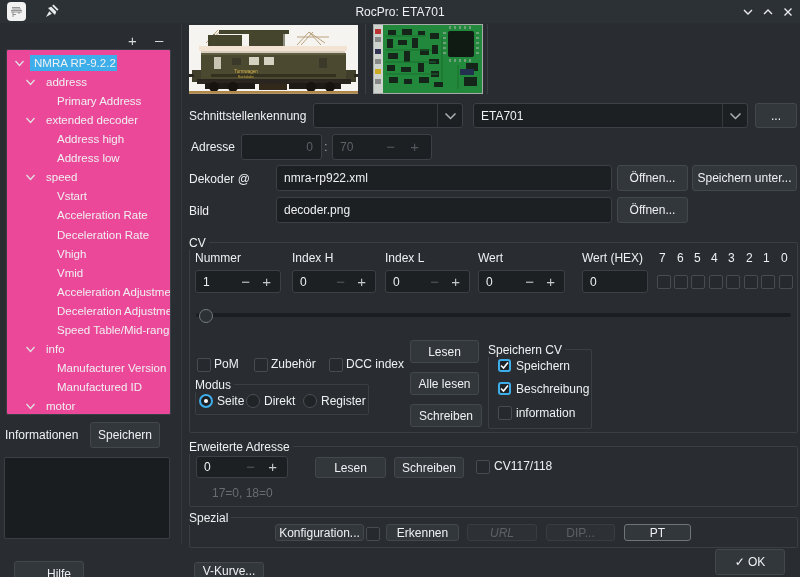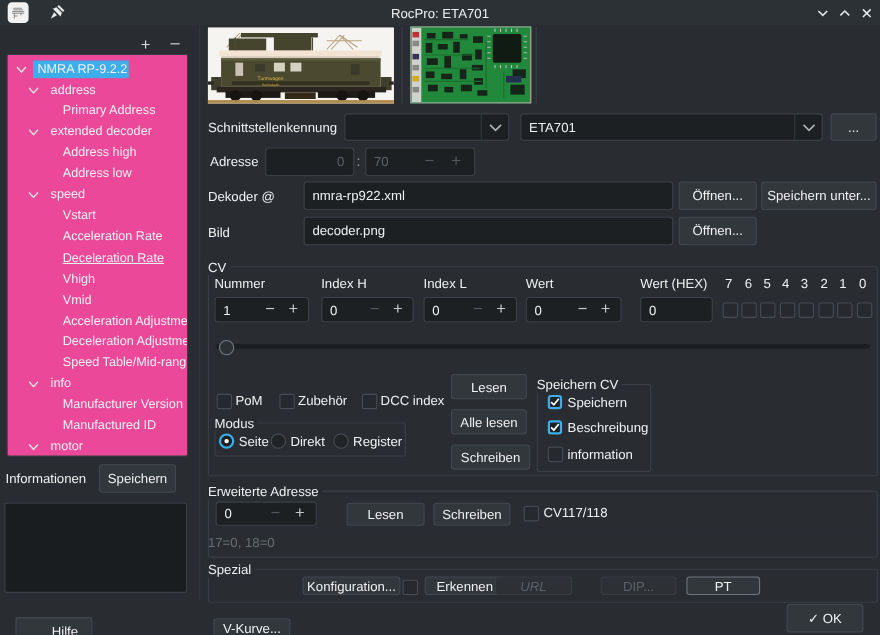--- a/index.html
+++ b/index.html
@@ -68,21 +68,21 @@
       </svg>
 <div class="lbl" style="left:39px;top:62px;line-height:16px;">extended decoder</div>
 <div class="lbl" style="left:50px;top:81px;line-height:16px;">Address high</div>
 <div class="lbl" style="left:50px;top:100px;line-height:16px;">Address low</div>
 <svg class="abs" style="left:18px;top:123px;" width="11" height="9" viewBox="0 0 11 9">
         <path d="M1.5 2 L5.5 6.5 L9.5 2" stroke="#dfe1e2" stroke-width="1.3" fill="none"></path>
       </svg>
 <div class="lbl" style="left:39px;top:119px;line-height:16px;">speed</div>
 <div class="lbl" style="left:50px;top:138px;line-height:16px;">Vstart</div>
 <div class="lbl" style="left:50px;top:157px;line-height:16px;">Acceleration Rate</div>
-<div class="lbl" style="left:50px;top:177px;line-height:16px;text-decoration:underline;">Deceleration Rate</div>
+<div class="lbl" style="left:50px;top:177px;line-height:16px;">Deceleration Rate</div>
 <div class="lbl" style="left:50px;top:196px;line-height:16px;">Vhigh</div>
 <div class="lbl" style="left:50px;top:215px;line-height:16px;">Vmid</div>
 <div class="lbl" style="left:50px;top:234px;line-height:16px;">Acceleration Adjustme</div>
 <div class="lbl" style="left:50px;top:253px;line-height:16px;">Deceleration Adjustme</div>
 <div class="lbl" style="left:50px;top:272px;line-height:16px;">Speed Table/Mid-rang</div>
 <svg class="abs" style="left:18px;top:295px;" width="11" height="9" viewBox="0 0 11 9">
         <path d="M1.5 2 L5.5 6.5 L9.5 2" stroke="#dfe1e2" stroke-width="1.3" fill="none"></path>
       </svg>
 <div class="lbl" style="left:39px;top:291px;line-height:16px;">info</div>
 <div class="lbl" style="left:50px;top:310px;line-height:16px;">Manufacturer Version</div>
@@ -295,28 +295,28 @@
 <div class="lbl" style="left:516px;top:406px;">information</div>
 
 <div class="grp" style="left:189px;top:446px;width:607px;height:59px;"></div>
 <div class="grplbl" style="left:189px;top:440px;padding-left:0;">Erweiterte Adresse</div>
 <div class="inp" style="left:196px;top:456px;width:92px;height:22px;">0
 <span class="spinsym d" style="right:32px;">−</span><span class="spinsym" style="right:10px;">+</span></div>
 <div class="btn" style="left:315px;top:457px;width:71px;height:21px;">Lesen</div>
 <div class="btn" style="left:394px;top:457px;width:70px;height:21px;">Schreiben</div>
 <div class="cb" style="left:476px;top:460px;"></div>
 <div class="lbl" style="left:494px;top:459px;">CV117/118</div>
-<div class="lbl" style="left:189px;top:486px;color:#686d71;">17=0, 18=0</div>
+<div class="lbl" style="left:189px;top:486px;color:#686d71;padding-left:23px;">17=0, 18=0</div>
 
 <div class="grp" style="left:189px;top:517px;width:607px;height:29px;"></div>
 <div class="grplbl" style="left:189px;top:511px;padding-left:0;">Spezial</div>
 <div class="btn" style="left:194px;top:524px;width:70px;height:17px;margin-top:38px;">V-Kurve...</div>
 <div class="btn" style="left:275px;top:524px;width:89px;height:17px;">Konfiguration...</div>
 <div class="cb" style="left:366px;top:527px;"></div>
 <div class="btn" style="left:386px;top:524px;width:73px;height:17px;">Erkennen</div>
-<div class="btn dis" style="left:450px;top:524px;width:70px;height:17px;font-style:italic;">URL</div>
+<div class="btn dis" style="left:467px;top:524px;width:70px;height:17px;font-style:italic;">URL</div>
 <div class="btn dis" style="left:546px;top:524px;width:69px;height:17px;">DIP...</div>
 <div class="btn" style="left:624px;top:524px;width:67px;height:17px;border-color:#6f747a;">PT</div>
 
 <div class="btn" style="left:715px;top:549px;width:70px;height:26px;">✓ OK</div>
 
 <div class="sep" style="left:181px;top:23px;width:1px;height:522px;background:#33383d;"></div>
 </div>
 
 </body></html>

